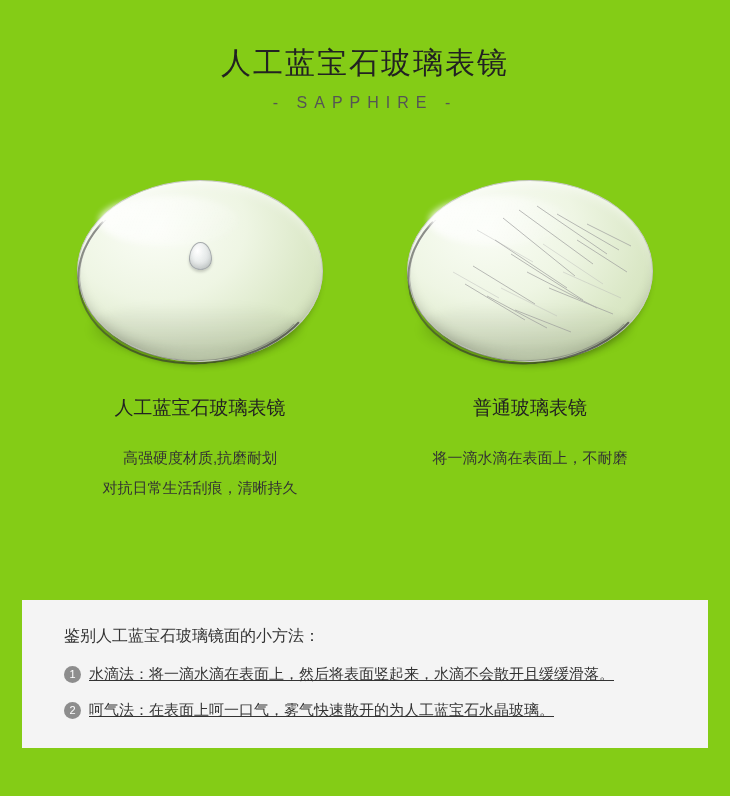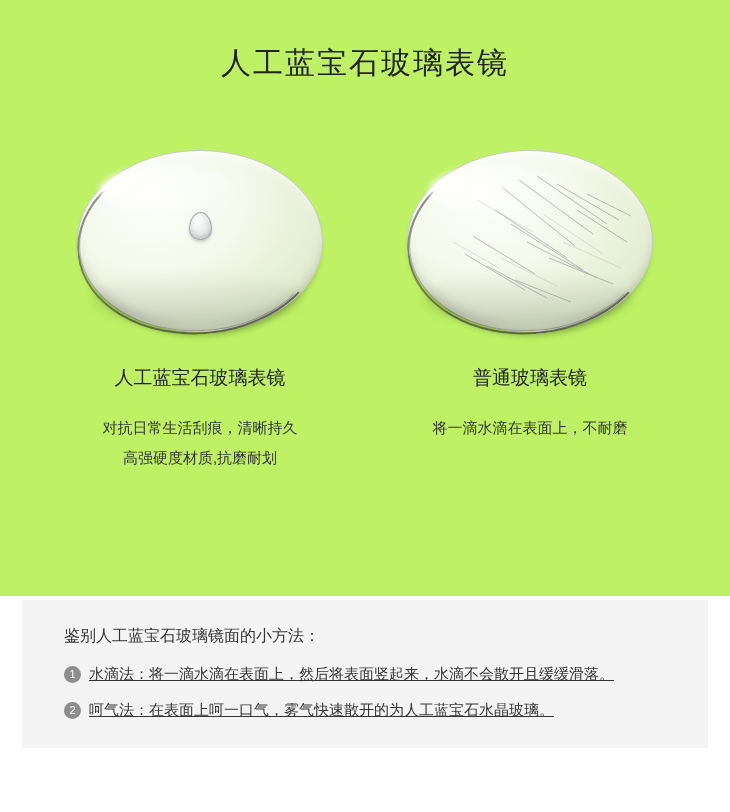--- a/index.html
+++ b/index.html
@@ -10,22 +10,22 @@
     width: 730px;
     height: 812px;
     background: #ffffff;
     font-family: "Liberation Sans", sans-serif;
     color: #333333;
     overflow: hidden;
   }
   .page {
     position: relative;
     width: 730px;
-    height: 596px;
-    background: #bef264;
+    height: 796px;
+    background: #84cc16;
   }
 
   
   .header {
     padding-top: 44px;
     text-align: center;
   }
   .main-title {
     font-size: 30px;
     letter-spacing: 2px;
@@ -207,39 +207,40 @@
   }
   .tip-text { line-height: 1.5; text-decoration: underline; }
 </style>
 </head>
 <body>
 
 <div class="page">
 
   <div class="header">
     <div class="main-title">人工蓝宝石玻璃表镜</div>
+    <div class="sub-title">- SAPPHIRE -</div>
   </div>
 
   <div class="compare">
 
     <div class="compare-col">
       <div class="lens-wrap">
         <div class="lens">
           <div class="disc"></div>
           <div class="rim"></div>
           <div class="rim2"></div>
           <div class="gloss"></div>
           <div class="shade"></div>
           <div class="droplet"></div>
         </div>
       </div>
       <div class="caption">人工蓝宝石玻璃表镜</div>
       <div class="desc">
+        <div>高强硬度材质,抗磨耐划</div>
         <div>对抗日常生活刮痕，清晰持久</div>
-        <div>高强硬度材质,抗磨耐划</div>
       </div>
     </div>
 
     <div class="compare-col">
       <div class="lens-wrap">
         <div class="lens">
           <div class="disc"></div>
           <div class="rim"></div>
           <div class="rim2"></div>
           <div class="gloss"></div>

